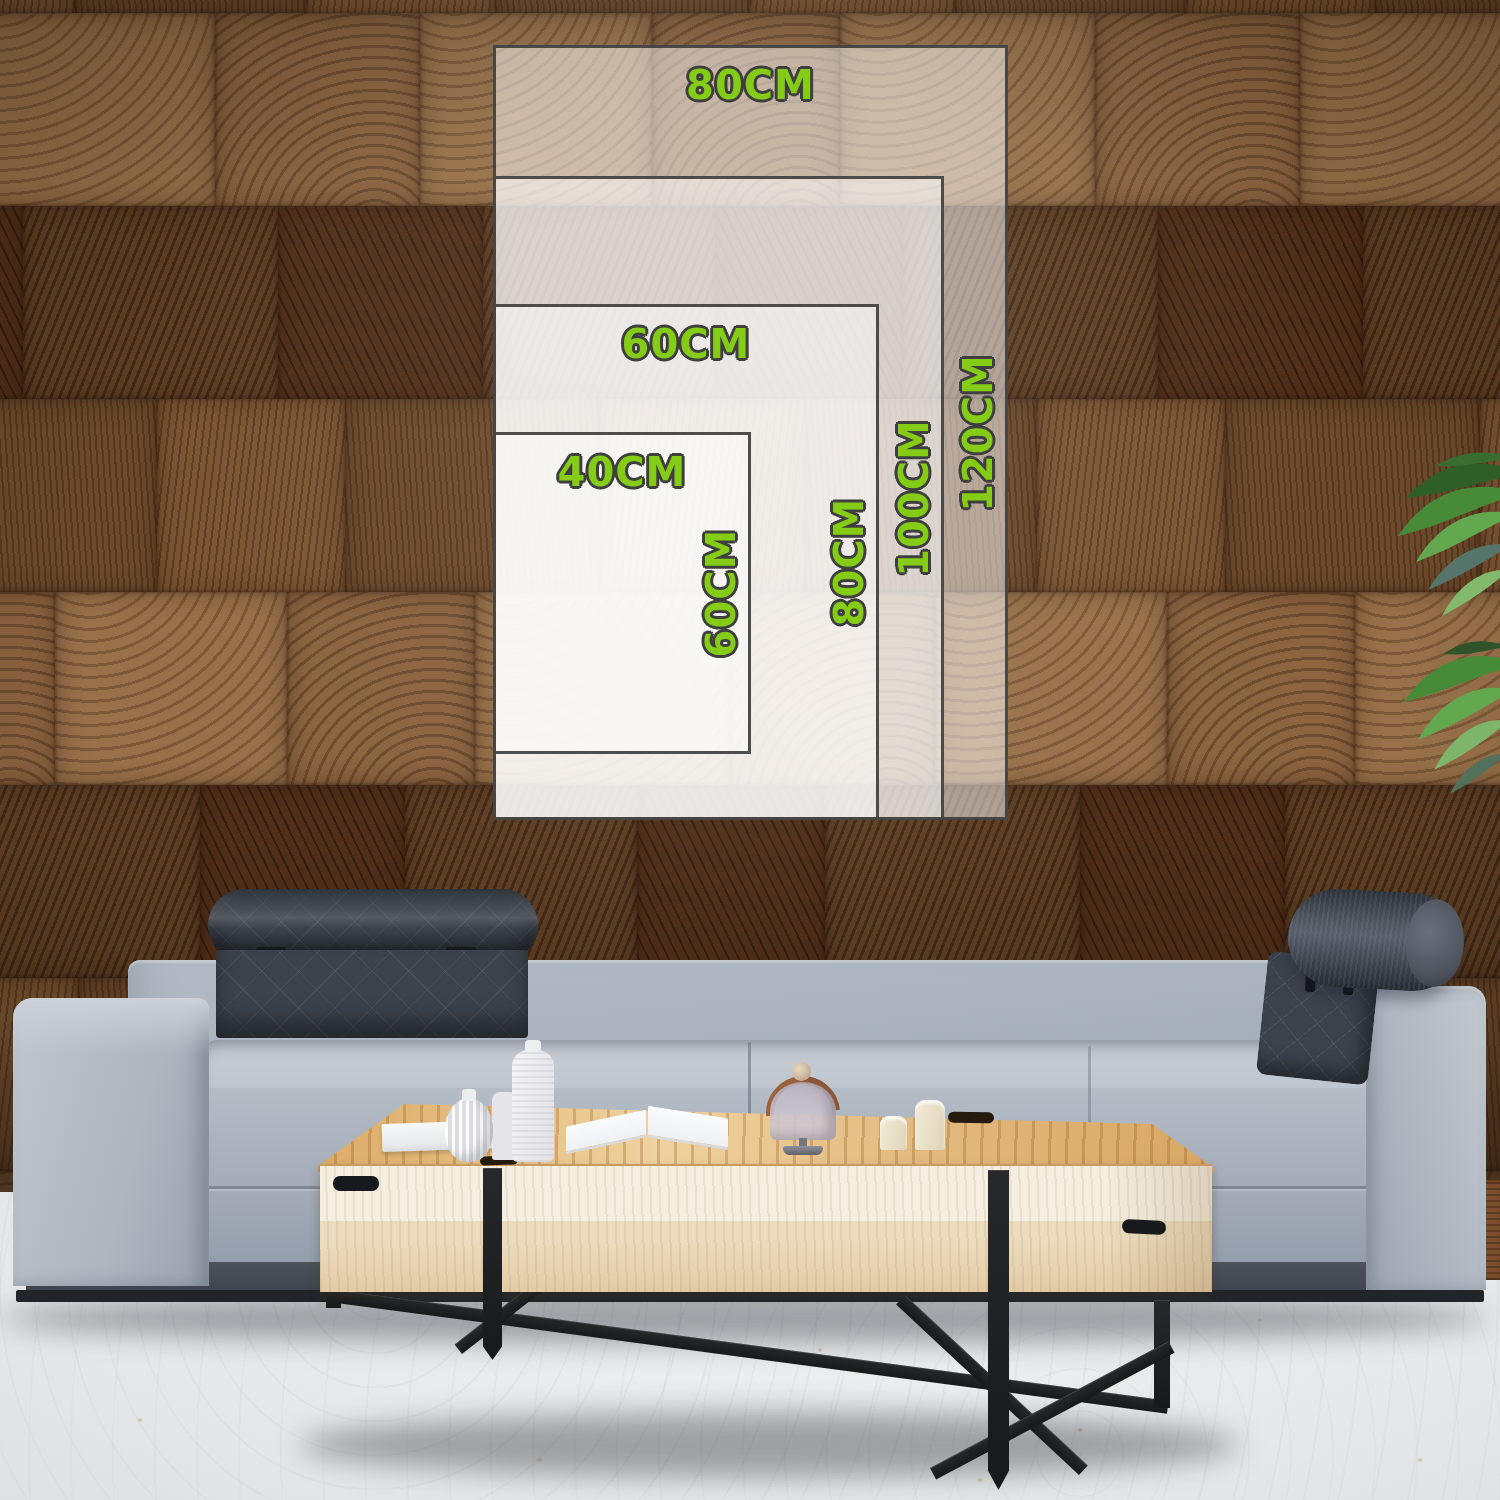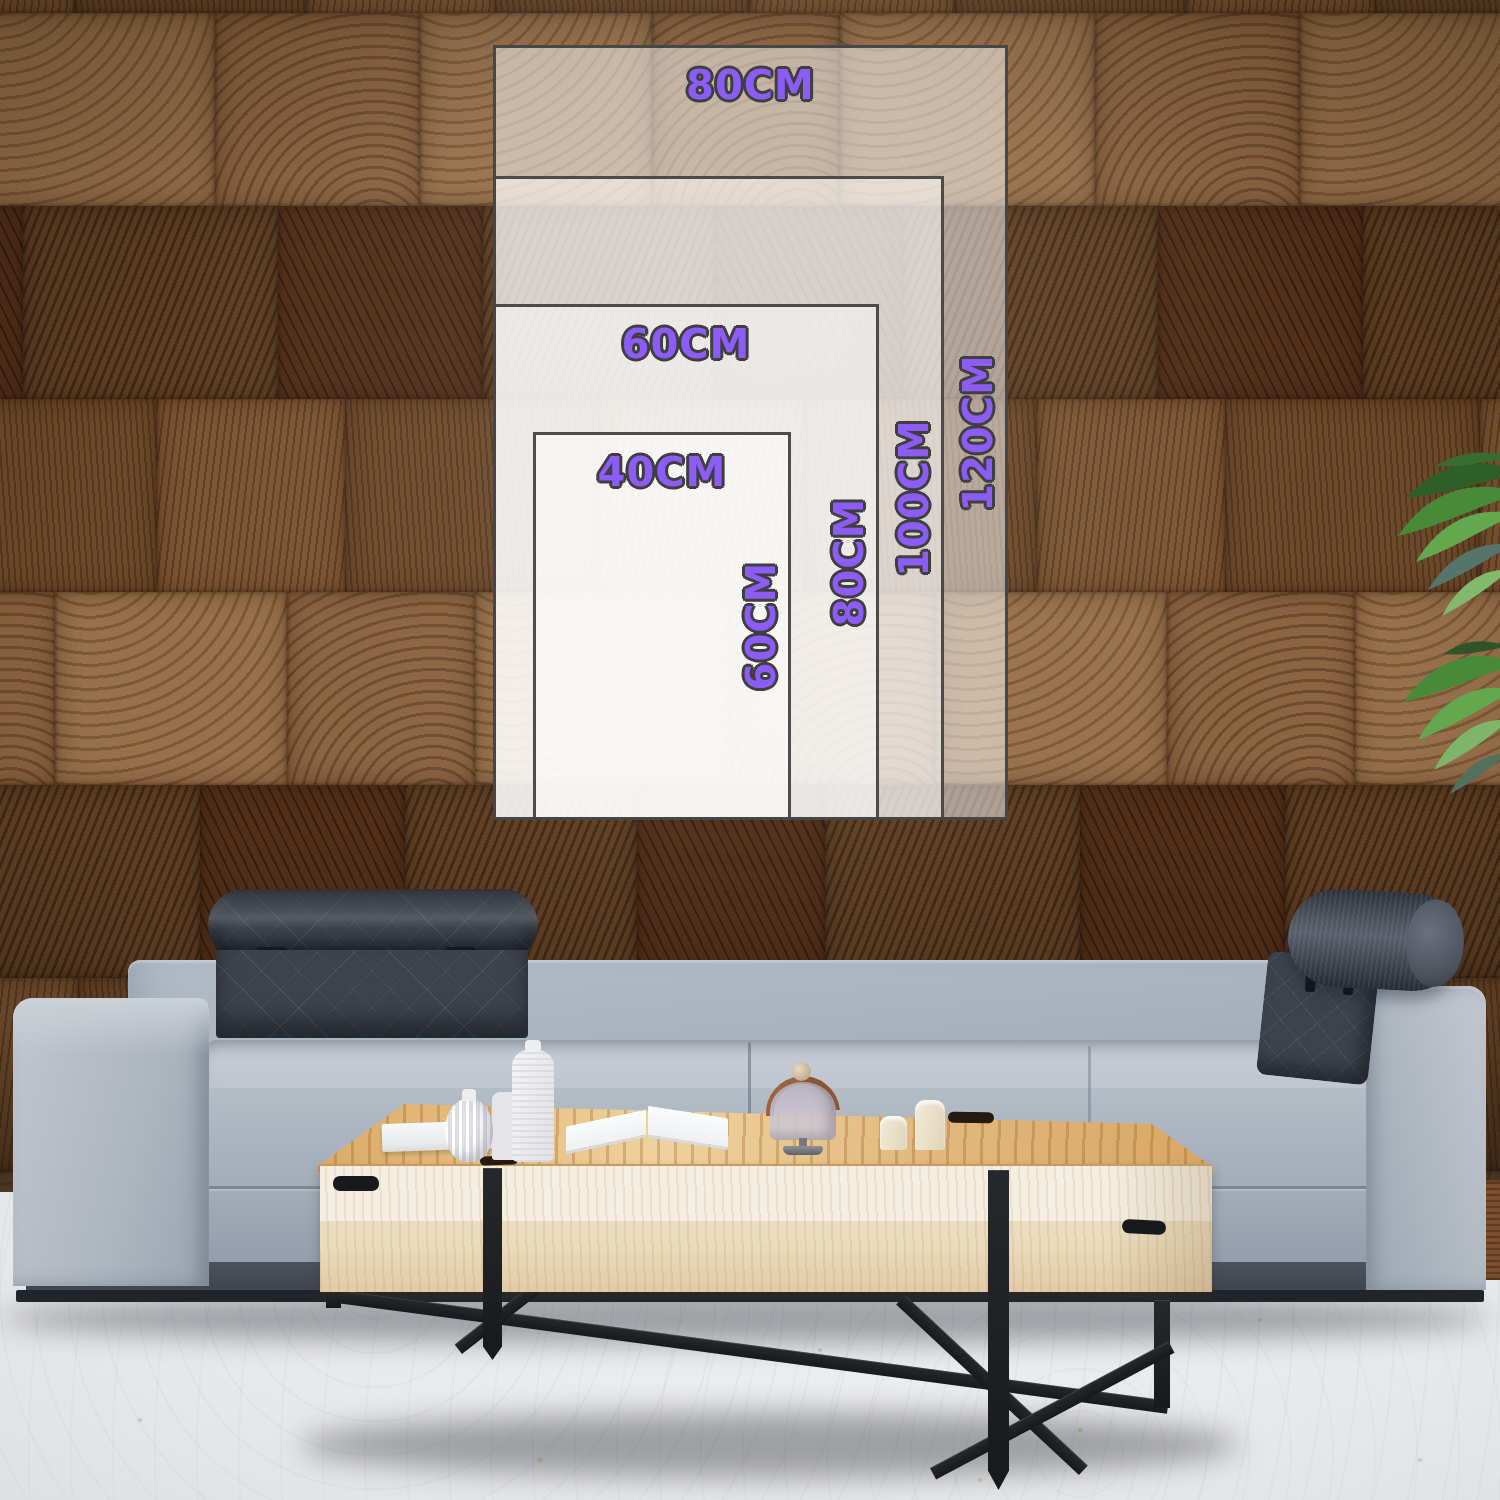--- a/index.html
+++ b/index.html
@@ -39,22 +39,22 @@
        radial-gradient(5px 4px at 980px 288px, rgba(187,152,92,.5), rgba(0,0,0,0) 70%),
        repeating-radial-gradient(circle at 25% 30%, rgba(205,208,214,.25) 0 2px, rgba(0,0,0,0) 2px 34px),
        repeating-radial-gradient(circle at 72% 85%, rgba(208,210,216,.22) 0 2px, rgba(0,0,0,0) 2px 42px),
        radial-gradient(ellipse at 55% 10%, #f3f4f5, #e6e7e9 70%, #dfe0e3 100%);}
 
   
   .size-rect{background:rgba(255,255,255,.5);border:3px solid rgba(62,62,62,.92);}
   .r0{left:493px;top:45px;width:515px;height:775px;}
   .r1{left:493px;top:176px;width:451px;height:644px;}
   .r2{left:493px;top:304px;width:386px;height:516px;}
-  .r3{left:493px;top:432px;width:258px;height:388px;margin-left:40px;}
-  .sz{color:#8b5cf6;font-weight:bold;font-size:40px;letter-spacing:1px;
+  .r3{left:493px;top:432px;width:258px;height:322px;}
+  .sz{color:#84cc16;font-weight:bold;font-size:40px;letter-spacing:1px;
       text-shadow:-2px -2px 0 #3f3f3f,2px -2px 0 #3f3f3f,-2px 2px 0 #3f3f3f,2px 2px 0 #3f3f3f,
                   0 -3px 0 #3f3f3f,0 3px 0 #3f3f3f,-3px 0 0 #3f3f3f,3px 0 0 #3f3f3f;}
   .w-label{left:0;right:0;top:14px;text-align:center;}
   .h-label{right:4px;top:50%;transform:translateY(-50%) rotate(180deg);writing-mode:vertical-rl;}
 
   
   .plant{left:1392px;top:448px;width:108px;height:365px;}
 
   
   .fabric{background-image:repeating-linear-gradient(0deg, rgba(255,255,255,.05) 0 1px, rgba(0,0,0,0) 1px 3px),

